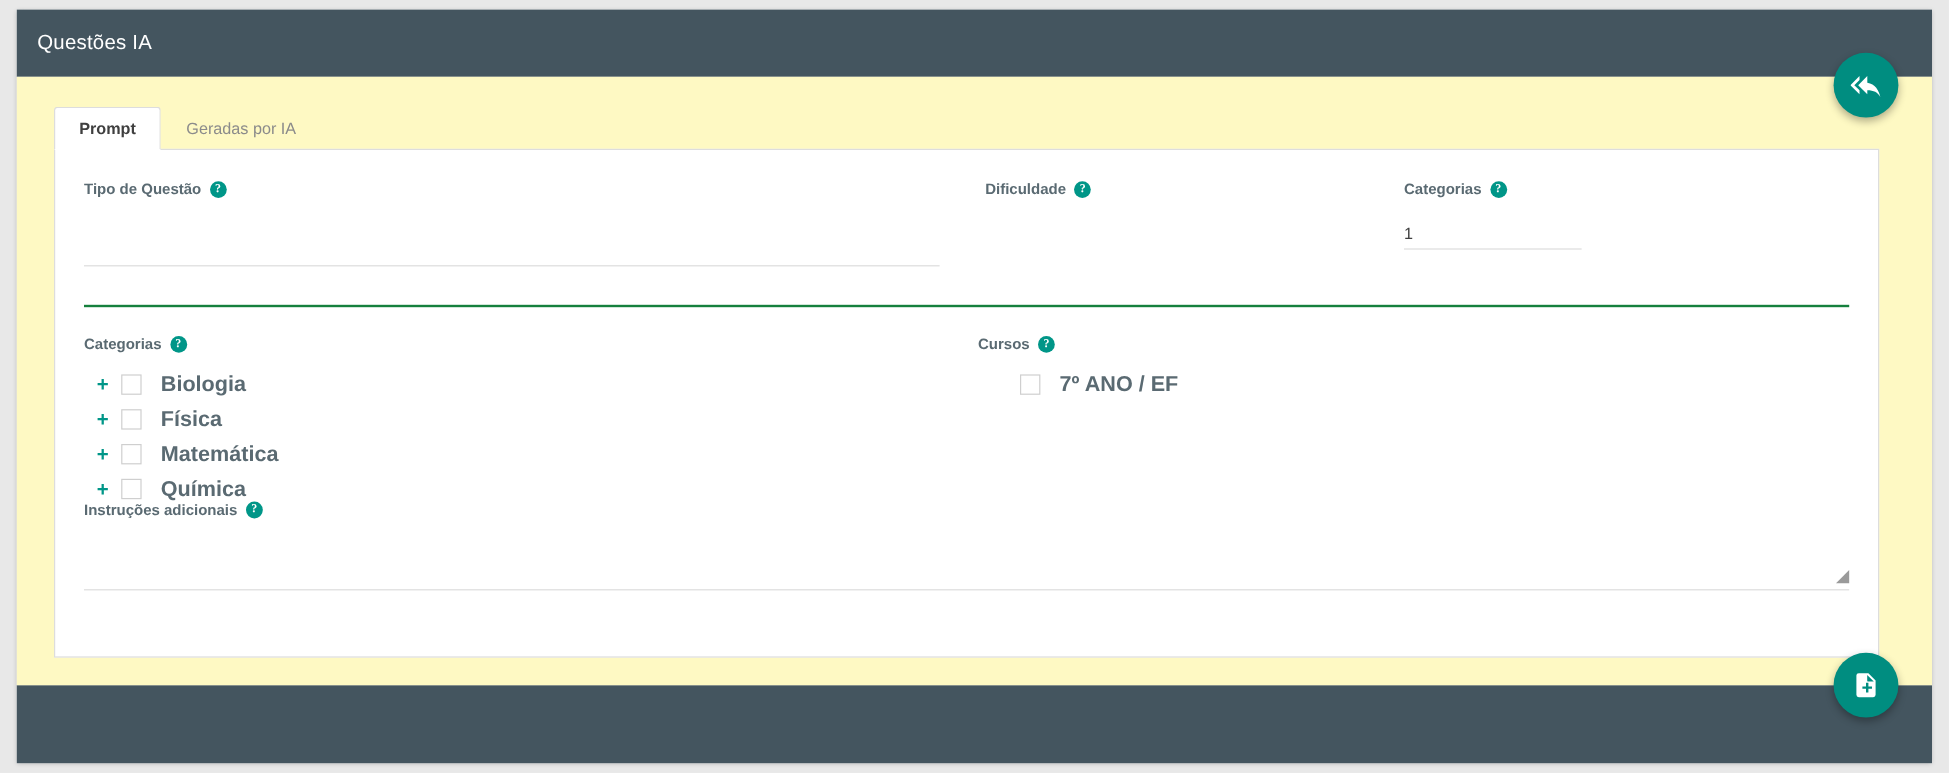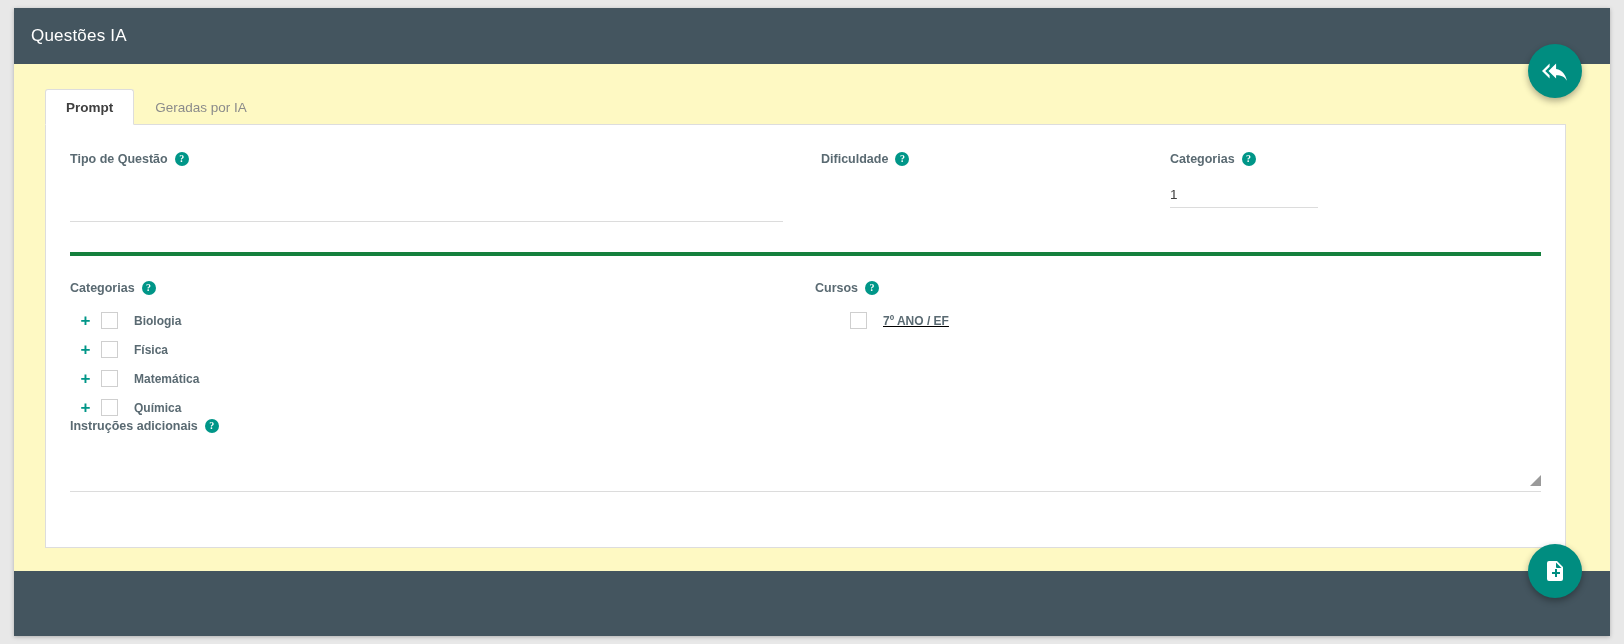--- a/index.html
+++ b/index.html
@@ -72,21 +72,21 @@
     padding: 0;
   }
   .row {
     display: flex;
     position: relative;
   }
   .section-1 {
     padding: 24px 0 0 0;
     position: relative;
     height: 131px;
-    border-bottom: 4px solid #15803d;
+    border-bottom: 2px solid #15803d;
     margin: 0 24px;
   }
   .section-2 {
     position: relative;
     height: 150px;
     margin: 0 24px;
     padding-top: 22px;
   }
   .section-3 {
     position: relative;
@@ -163,21 +163,21 @@
     border-radius: 50%;
     background: #ffffff;
   }
   .radio-label {
     font-size: 13.5px;
     color: #55585a;
     margin-left: 9px;
   }
 
   .tree-col-left { width: 740px; }
-  .tree-col-right { width: 400px; padding-left: 5px; text-decoration: underline; }
+  .tree-col-right { width: 400px; padding-left: 5px; }
   .tree-list { margin-top: 10px; }
   .tree-item {
     display: flex;
     align-items: center;
     height: 29px;
     padding-left: 7px;
   }
   .expander {
     color: #009688;
     font-size: 17px;
@@ -191,21 +191,21 @@
   .expander.spacer { visibility: hidden; }
   .cb {
     width: 17px; height: 17px;
     border: 1px solid #cfcfcf;
     background: #ffffff;
     margin-left: 7px;
     cursor: pointer;
     flex: 0 0 auto;
   }
   .tree-label {
-    font-size: 12px;
+    font-size: 18px;
     font-weight: bold;
     color: #5a6a72;
     margin-left: 16px;
     white-space: nowrap;
   }
   .cursos-list .tree-item { padding-left: 11px; }
 
   .textarea-wrap { position: relative; margin-top: 20px; }
   .big-textarea {
     width: 100%;

